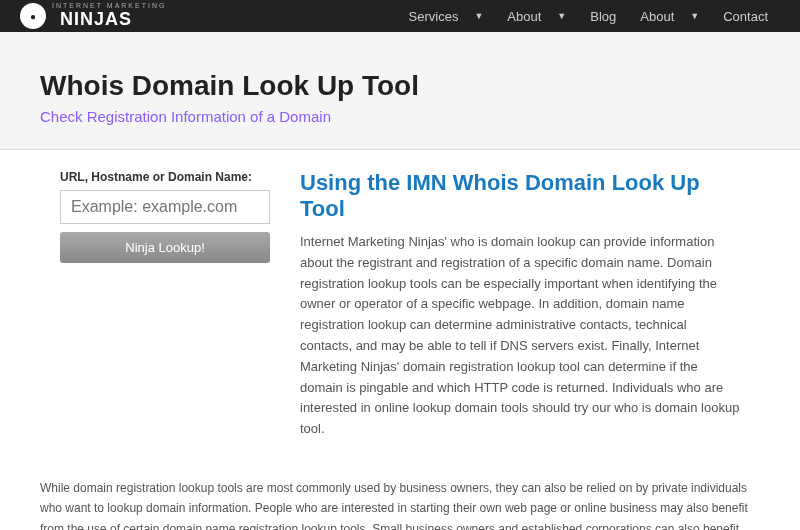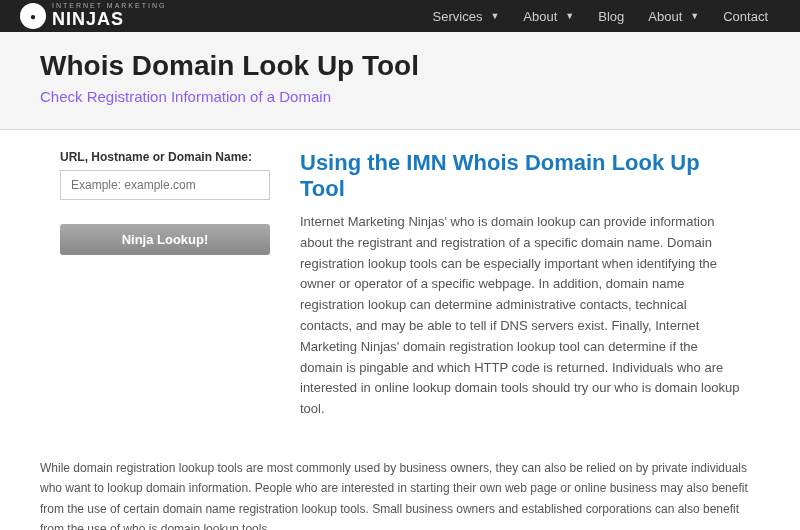--- a/index.html
+++ b/index.html
@@ -19,66 +19,66 @@
       gap: 6px;
       margin-right: auto;
     }
     .logo-circle {
       width: 26px; height: 26px;
       border-radius: 50%;
       background: #fff;
       display: flex; align-items: center; justify-content: center;
       font-weight: bold; font-size: 11px; color: #222;
     }
-    .logo-text { color: #fff; font-size: 18px; font-weight: bold; letter-spacing: 1px; }
+    .logo-text { color: #fff; font-size: 18px; font-weight: bold; letter-spacing: 1px; margin-left: 8px; }
     .logo-small { font-size: 7px; color: #aaa; letter-spacing: 2px; }
     .nav-links { display: flex; gap: 0; }
     .nav-item {
       color: #ccc;
       font-size: 13px;
       padding: 0 12px;
       height: 32px;
       display: flex; align-items: center;
       cursor: pointer;
-      gap: 8px;
+      gap: 16px;
     }
     .nav-item .caret { font-size: 9px; }
 
     
     .hero {
       background: #f5f5f5;
-      padding: 18px 40px 24px;
+      padding: 38px 40px 24px;
       border-bottom: 1px solid #ddd;
     }
     .hero h1 { font-size: 28px; font-weight: bold; color: #222; margin-bottom: 6px; }
     .hero p { font-size: 15px; color: #8b5cf6; }
 
     
     .main-content { background: #fff; padding: 20px 60px; }
     .content-grid { display: flex; gap: 30px; }
 
     
     .left-panel { min-width: 200px; max-width: 210px; }
     .input-label { font-size: 12px; font-weight: bold; color: #333; margin-bottom: 6px; }
     .url-input {
       width: 100%;
       padding: 7px 10px;
       border: 1px solid #ccc;
-      font-size: 12px;
+      font-size: 16px;
       color: #999;
-      margin-bottom: 24px;
+      margin-bottom: 8px;
     }
     .lookup-btn {
       width: 100%;
       padding: 8px;
       background: linear-gradient(to bottom, #aaa, #888);
       border: none;
       color: #fff;
       font-size: 13px;
-      font-weight: bold;
+      font-weight: normal;
       cursor: pointer;
       border-radius: 3px;
     }
 
     
     .right-panel { flex: 1; }
     .right-panel h2 { font-size: 22px; color: #1a7abf; margin-bottom: 10px; }
     .right-panel p { font-size: 13px; color: #555; line-height: 1.6; margin-bottom: 8px; }
 
     

